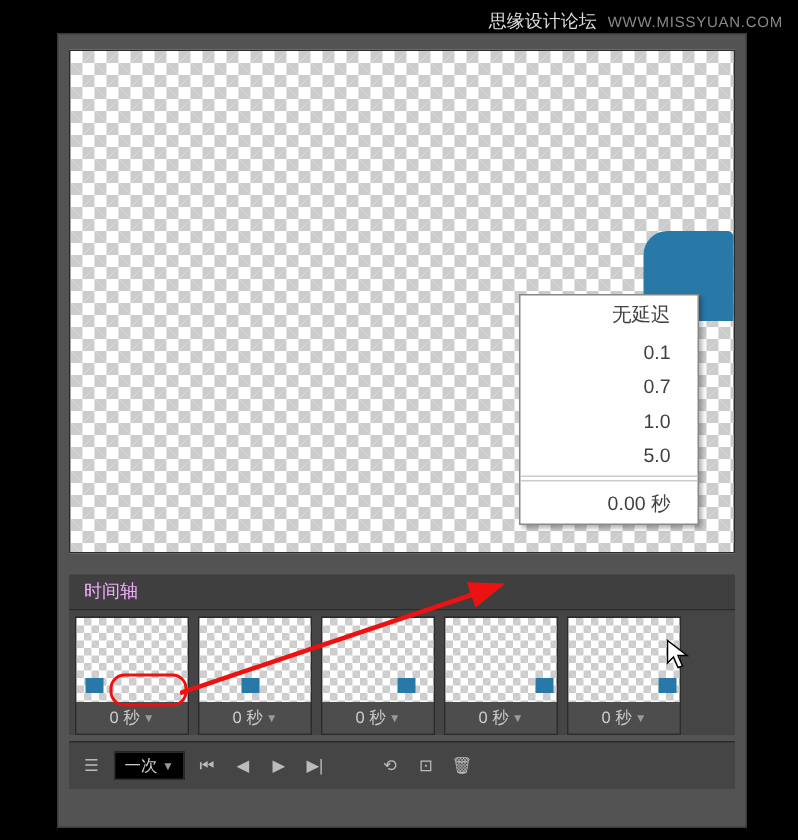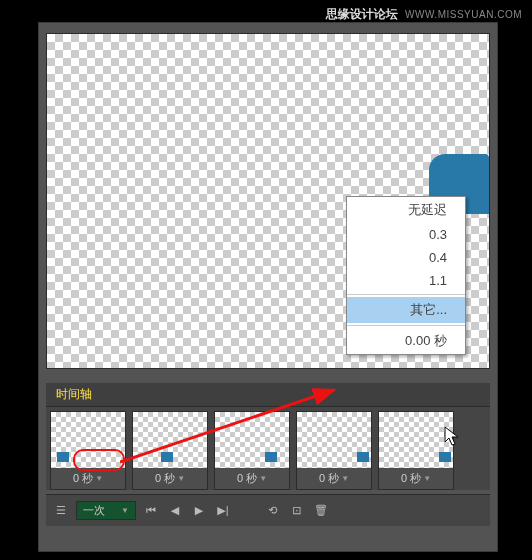--- a/index.html
+++ b/index.html
@@ -1,53 +1,53 @@
 <!DOCTYPE html>
 <html><head>
 <meta charset="utf-8">
 <style>
   * { margin: 0; padding: 0; box-sizing: border-box; font-family: "Microsoft YaHei", Arial, sans-serif; }
   body { width: 532px; height: 560px; background: #000; position: relative; overflow: hidden; }
   .watermark { position: absolute; top: 6px; right: 10px; font-size: 12px; color: #aaa; z-index: 50; }
-  .watermark .cn { color: #ddd; font-weight: bold; margin-right: 4px; }
+  .watermark .cn { color: #ddd; font-weight: normal; margin-right: 4px; }
   .watermark .en { color: #888; font-size: 10px; letter-spacing: 0.5px; }
   .app-frame { position: absolute; left: 38px; top: 22px; width: 460px; height: 530px; border: 1px solid #3a3a3a; background: #535353; }
   .canvas-area { position: absolute; left: 7px; top: 10px; width: 444px; height: 336px; border: 1px solid #2b2b2b; background: #fff; }
   .checker { position: absolute; inset: 0;
     background-image:
       linear-gradient(45deg,#ccc 25%,transparent 25%),
       linear-gradient(-45deg,#ccc 25%,transparent 25%),
       linear-gradient(45deg,transparent 75%,#ccc 75%),
       linear-gradient(-45deg,transparent 75%,#ccc 75%);
     background-size: 16px 16px;
     background-position: 0 0,0 8px,8px -8px,-8px 0;
   }
   .blue-shape { position: absolute; right: 0; top: 120px; width: 60px; height: 60px; background: #2878a8; border-top-left-radius: 16px; border-top-right-radius: 4px; }
   .timeline-panel { position: absolute; left: 7px; top: 360px; right: 7px; height: 160px; }
-  .panel-header { background: #3f3f3f; border-bottom: 1px solid #2b2b2b; height: 24px; display: flex; align-items: center; padding: 0 10px; font-size: 12px; color: #fde047; }
+  .panel-header { background: #3f3f3f; border-bottom: 1px solid #2b2b2b; height: 24px; display: flex; align-items: center; padding: 0 10px; font-size: 12px; color: #f0abfc; }
   .frames-row { display: flex; gap: 6px; padding: 4px 4px 0 4px; background: #454545; }
   .frame { width: 76px; background: #3a3a3a; border: 1px solid #2b2b2b; position: relative; }
   .frame-num { position: absolute; left: 3px; top: 2px; font-size: 10px; background: #5a5a5a; color: #ddd; padding: 0 3px; line-height: 12px; }
   .frame-thumb { width: 100%; height: 56px; position: relative; background: #fff;
     background-image:
       linear-gradient(45deg,#ccc 25%,transparent 25%),
       linear-gradient(-45deg,#ccc 25%,transparent 25%),
       linear-gradient(45deg,transparent 75%,#ccc 75%),
       linear-gradient(-45deg,transparent 75%,#ccc 75%);
     background-size: 10px 10px;
     background-position: 0 0,0 5px,5px -5px,-5px 0;
   }
   .sq { position: absolute; width: 12px; height: 10px; background: #2878a8; top: 40px; }
   .frame-delay { background: #4d4d4d; color: #ccc; font-size: 11px; text-align: center; padding: 3px 0; display: flex; align-items: center; justify-content: center; gap: 2px; }
   .frame-delay .chev { font-size: 8px; color: #999; }
   .highlight-box { position: absolute; border: 2px solid #e11; border-radius: 10px; left: 73px; top: 449px; width: 52px; height: 22px; z-index: 20; }
   .arrow-line { position: absolute; left: 120px; top: 386px; width: 220px; height: 80px; z-index: 20; pointer-events: none; }
   .controls-row { display: flex; align-items: center; gap: 6px; padding: 6px; background: #454545; border-top: 1px solid #2b2b2b; font-size: 11px; color: #ccc; margin-top: 4px; }
   .ctrl-ic { width: 18px; height: 16px; display: inline-flex; align-items: center; justify-content: center; color: #bbb; }
-  .loop-select { background: #14532d; border: 1px solid #2b2b2b; padding: 1px 6px; color: #ccc; font-size: 11px; display: flex; align-items: center; gap: 16px; }
+  .loop-select { background: #000000; border: 1px solid #2b2b2b; padding: 1px 6px; color: #ccc; font-size: 11px; display: flex; align-items: center; gap: 3px; }
   .loop-select .chev { font-size: 8px; color: #999; }
   
   .delay-menu { position: absolute; left: 346px; top: 196px; width: 120px; background: #fff; border: 1px solid #888; box-shadow: 2px 2px 3px rgba(0,0,0,.3); z-index: 30; }
   .menu-item { padding: 4px 18px; font-size: 13px; color: #404040; cursor: pointer; text-align: right; }
   .menu-item.hover { background: #a8d0f0; }
   .menu-sep { height: 1px; background: #ccc; margin: 2px 0; }
   .cursor { position: absolute; left: 444px; top: 426px; z-index: 31; }
 </style>
 </head>
 <body>
@@ -142,24 +142,24 @@
   <defs>
       <marker id="ah" markerWidth="10" markerHeight="10" refX="7" refY="3" orient="auto">
     <path d="M0,0 L8,3 L0,6 Z" fill="#e11"></path>
       </marker>
     </defs>
   <line x1="0" y1="76" x2="214" y2="4" stroke="#e11" stroke-width="3" marker-end="url(#ah)"></line>
 </svg>
 
 <div class="delay-menu" id="delay-menu">
     <div class="menu-item">无延迟</div>
-    <div class="menu-item">0.3</div>
-    <div class="menu-item">0.4</div>
-    <div class="menu-item">1.1</div>
+    <div class="menu-item">0.1</div>
+    <div class="menu-item">0.7</div>
+    <div class="menu-item">1.0</div>
+    <div class="menu-item">5.0</div>
     <div class="menu-sep"></div>
-    <div class="menu-item hover">其它...</div>
     <div class="menu-sep"></div>
     <div class="menu-item">0.00 秒</div>
   </div>
 
 <svg class="cursor" width="18" height="22" viewBox="0 0 18 22">
   <path d="M1,1 L1,16 L5,12 L8,19 L11,18 L8,11 L14,11 Z" fill="#fff" stroke="#000" stroke-width="1"></path>
 </svg>
 
 </body></html>

